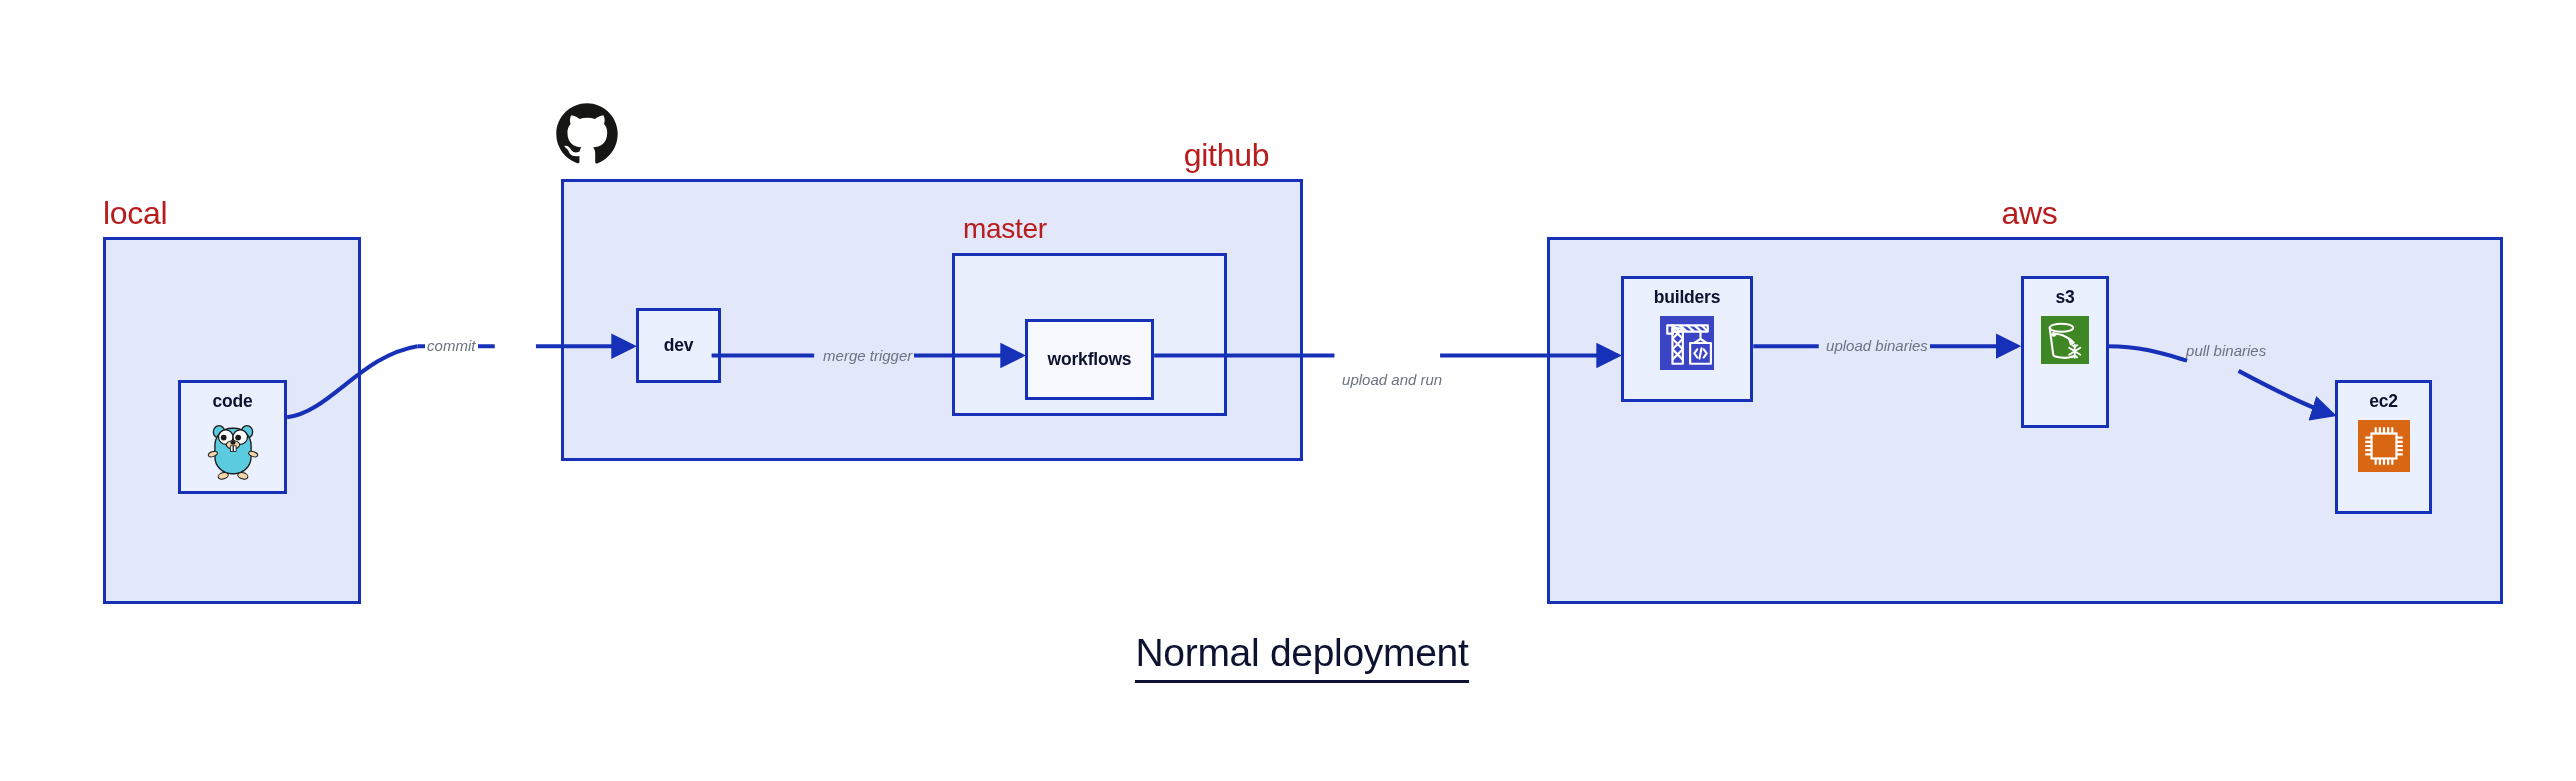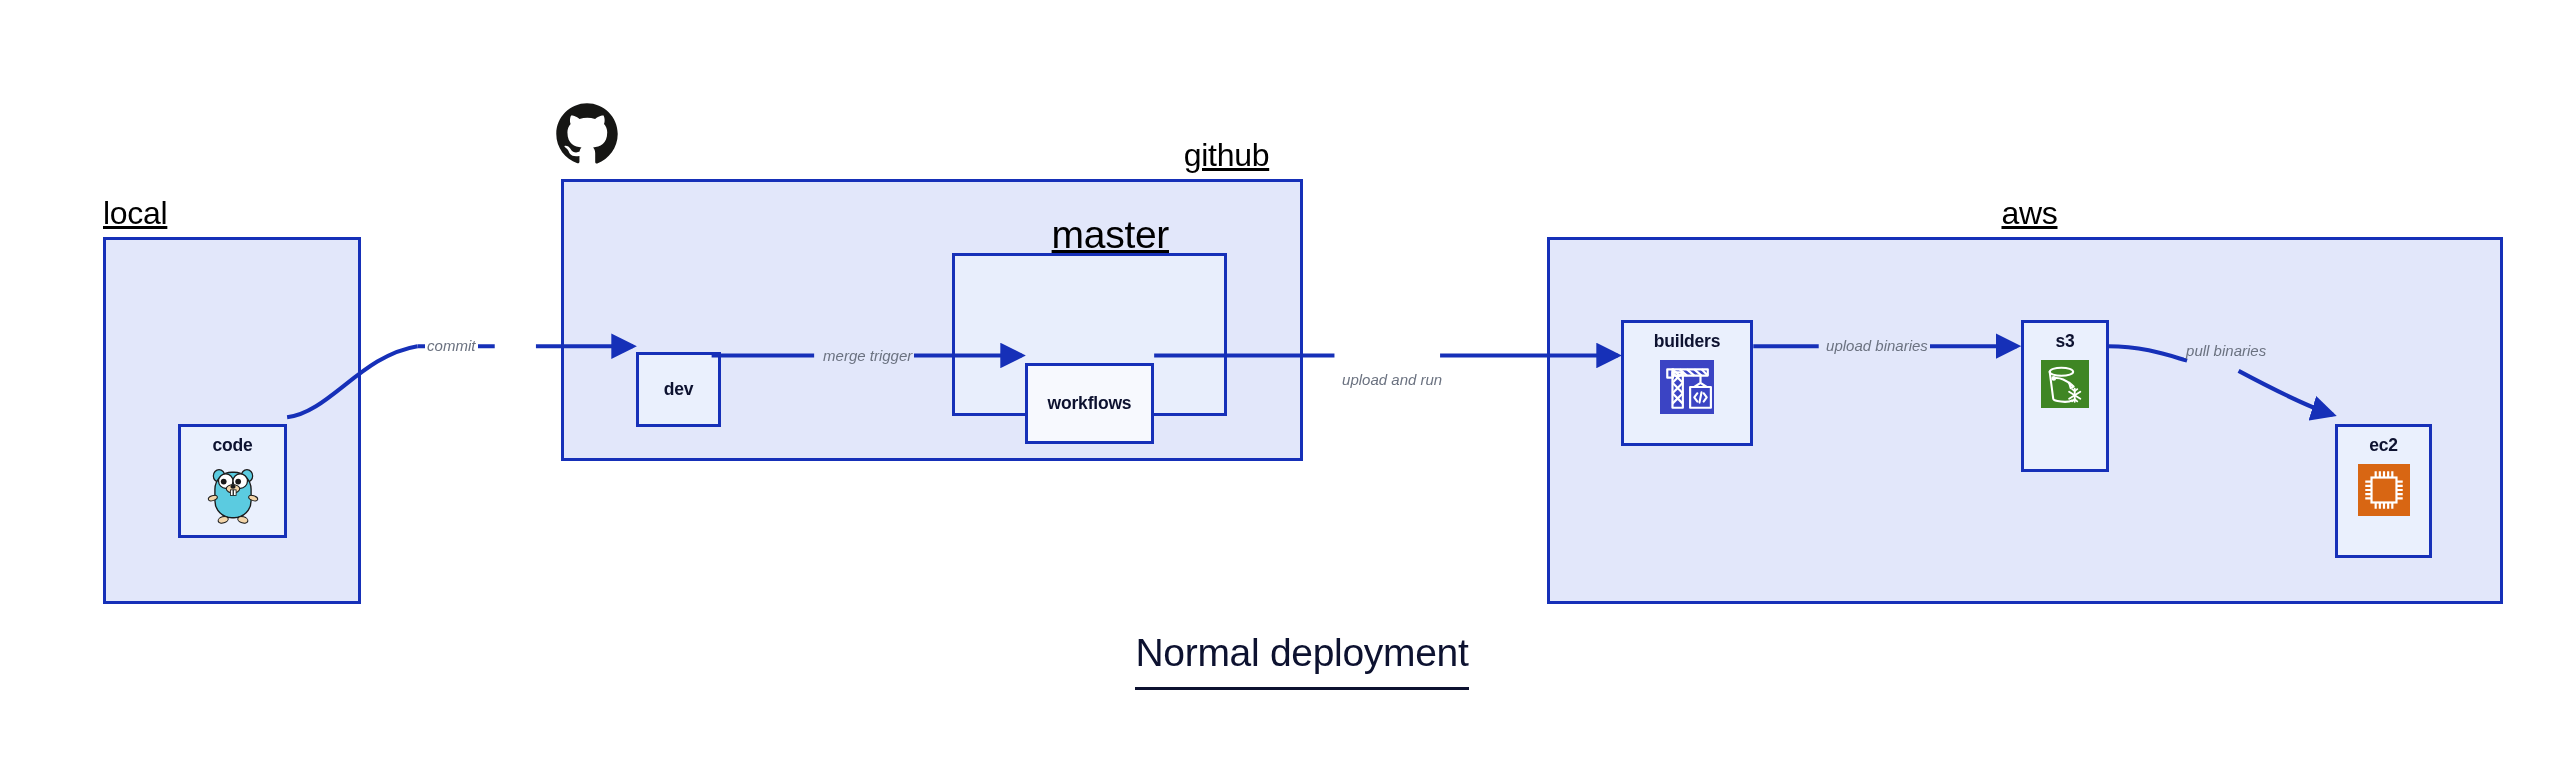--- a/index.html
+++ b/index.html
@@ -26,39 +26,37 @@
     position: absolute;
     background: #e2e7fa;
     border: 3.6px solid #1630b8;
     box-sizing: border-box;
   }
   .group.sub {
     background: #e8eefc;
   }
   .group-label {
     position: absolute;
-    color: #000000;
+    color: #b91c1c;
     font-size: 32px;
     font-weight: 400;
     line-height: 1;
     white-space: nowrap;
     letter-spacing: -0.3px;
-    text-decoration: underline;
   }
 
   
   .node {
     position: absolute;
     background: #eaf0fd;
     border: 3.6px solid #1630b8;
     box-sizing: border-box;
     display: flex;
     flex-direction: column;
     align-items: center;
-    margin-top: 44px;
   }
   .node.white { background: #f7f9fe; }
   .node-label {
     color: #0d1230;
     font-size: 17.5px;
     font-weight: 700;
     line-height: 1;
     margin-top: 10.3px;
     white-space: nowrap;
     letter-spacing: -0.2px;
@@ -99,21 +97,21 @@
     top: 631px;
     width: 2604px;
     text-align: center;
     color: #0d1230;
     font-size: 39px;
     font-weight: 400;
     letter-spacing: -0.3px;
   }
   #title span {
     border-bottom: 3.1px solid #0d1230;
-    padding-bottom: 13px;
+    padding-bottom: 6px;
   }
 
   
   #octocat {
     position: absolute;
     left: 555px;
     top: 102px;
   }
 </style>
 </head>
@@ -157,21 +155,21 @@
 
   <div id="octocat">
     <svg width="64" height="64" viewBox="0 0 100 100" aria-hidden="true">
       <path fill="#161614" d="M50 2C23.5 2 2 23.5 2 50c0 21.2 13.8 39.2 32.9 45.6 2.4.4 3.3-1 3.3-2.3 0-1.2 0-5 0-9.1-13.4 2.9-16.2-5.7-16.2-5.7-2.2-5.6-5.4-7.1-5.4-7.1-4.4-3 .3-2.9.3-2.9 4.8.3 7.4 5 7.4 5 4.3 7.4 11.3 5.3 14.1 4 .4-3.1 1.7-5.3 3-6.5-10.7-1.2-22-5.4-22-23.8 0-5.3 1.9-9.6 5-13-.5-1.2-2.2-6.1.5-12.8 0 0 4.1-1.3 13.4 5a46.3 46.3 0 0 1 24.4 0c9.3-6.3 13.4-5 13.4-5 2.7 6.7 1 11.6.5 12.8 3.1 3.4 5 7.7 5 13 0 18.5-11.3 22.6-22.1 23.8 1.7 1.5 3.3 4.5 3.3 9.1 0 6.6 0 11.9 0 13.5 0 1.3.9 2.8 3.3 2.3C84.2 89.2 98 71.2 98 50 98 23.5 76.5 2 50 2z"></path>
     </svg>
   </div>
 
   <div class="group-label" style="left:1149px; top:139px; width:155px; text-align:center;">github</div>
   <div class="group" style="left:561px; top:179px; width:742px; height:282px;"></div>
 
-  <div class="group-label" style="left:963px; top:215px; width:206px; text-align:right; font-size:39px;">master</div>
+  <div class="group-label" style="left:963px; top:215px; width:206px; text-align:left; font-size:28px;">master</div>
   <div class="group sub" style="left:952px; top:253px; width:275px; height:163px;"></div>
 
   <div class="node centered" style="left:636px; top:308px; width:85px; height:75px;">
     <div class="node-label">dev</div>
   </div>
 
   <div class="node centered white" style="left:1025px; top:319px; width:129px; height:81px;">
     <div class="node-label">workflows</div>
   </div>
 

